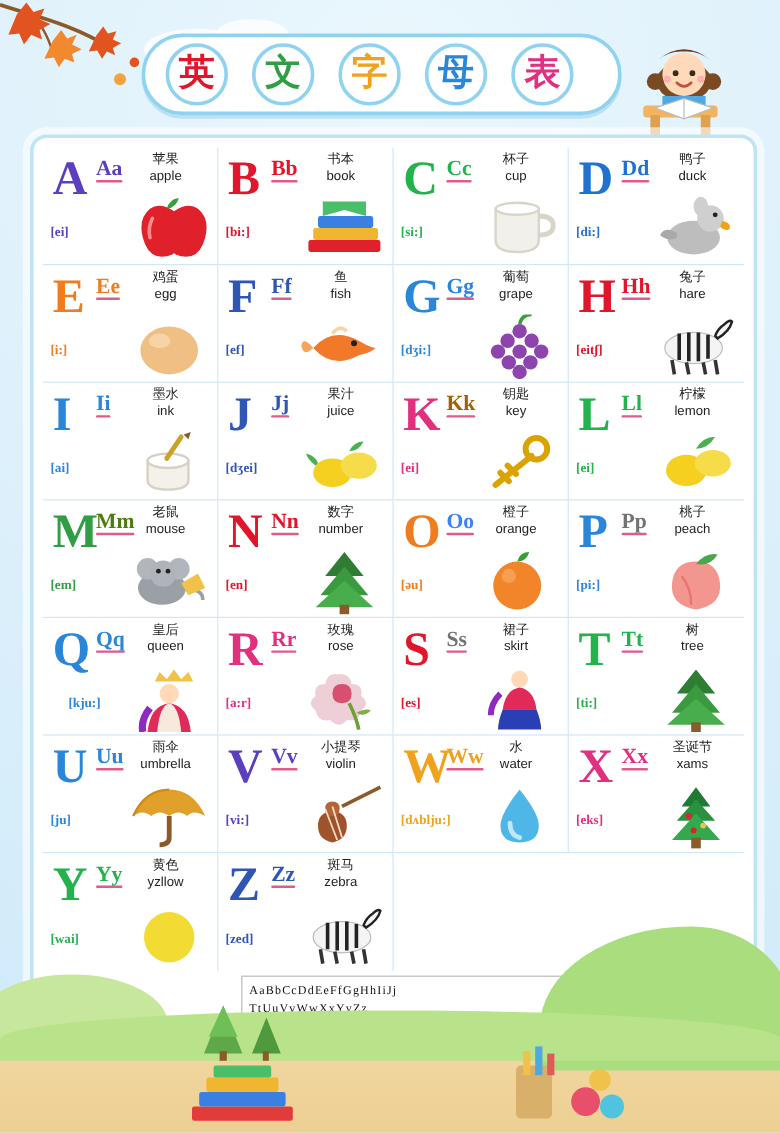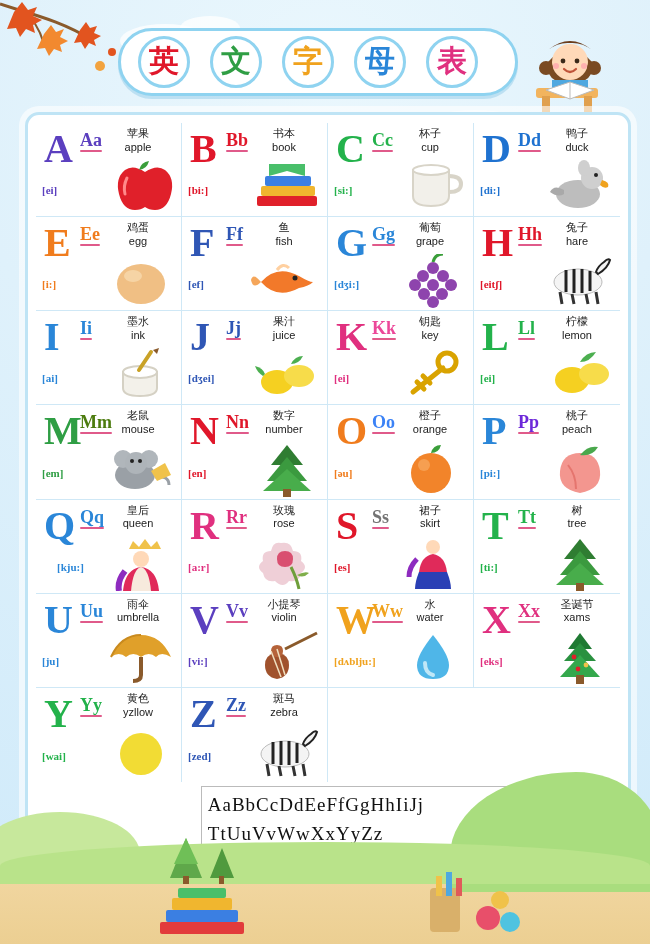--- a/index.html
+++ b/index.html
@@ -82,21 +82,21 @@
   }
   .stripbox{
     width:94%;
     border:1px solid #bbb;
     padding:4px 6px;
     box-sizing:border-box;
     background:#fff;
   }
   .stripline{
     font-family:"Liberation Serif", serif;
-    font-size:19px;letter-spacing:1px;color:#111;
+    font-size:10px;letter-spacing:1px;color:#111;
     line-height:1.5;white-space:nowrap;
   }
   
   .titlewrap{
     position:absolute;left:118px;top:28px;width:400px;height:68px;
   }
   .titlebar{
     position:absolute;inset:0;
     background:#ffffff;border:3px solid #8fd3f0;border-radius:34px;
     box-shadow:0 3px 0 rgba(140,200,230,.45);
@@ -396,21 +396,21 @@
               <ellipse cx="26" cy="34" rx="16" ry="12" fill="#f5d021"></ellipse>
               <ellipse cx="48" cy="28" rx="15" ry="11" fill="#f7dc4a"></ellipse>
               <path d="M12 28 q-6 -4 -8 -10 q8 2 10 8z" fill="#4caf50"></path>
               <path d="M40 16 q4 -8 12 -8 q-4 8 -12 8z" fill="#4caf50"></path>
             </svg>
           </div>
         </div>
         <div class="cell">
           <div class="big" style="color: rgb(224, 48, 127);">K</div>
           <div class="pairwrap">
-            <div class="pair" style="color: #ec4899; font-family: Liberation Serif, serif;">Kk</div>
+            <div class="pair" style="color: #a16207; font-family: Liberation Serif, serif;">Kk</div>
             <div class="pairline"></div>
           </div>
           <div class="words">
             <div class="cn">钥匙</div>
             <div class="en">key</div>
           </div>
           <div class="ipa" style="color: rgb(224, 48, 127);">[ei]</div>
           <div class="pic">
             <svg viewBox="0 0 72 54">
               <circle cx="50" cy="14" r="9" fill="none" stroke="#d9a300" stroke-width="5"></circle>
@@ -497,21 +497,21 @@
             <svg viewBox="0 0 72 54">
               <circle cx="34" cy="30" r="20" fill="#f2842a"></circle>
               <circle cx="27" cy="22" r="6" fill="#f8ab62" opacity=".7"></circle>
               <path d="M34 10 q2 -8 10 -8 q-2 8 -10 8z" fill="#3a9e3a"></path>
             </svg>
           </div>
         </div>
         <div class="cell">
           <div class="big" style="color: rgb(42, 134, 216);">P</div>
           <div class="pairwrap">
-            <div class="pair" style="color: #6d28d9;">Pp</div>
+            <div class="pair" style="color: #737373;">Pp</div>
             <div class="pairline"></div>
           </div>
           <div class="words">
             <div class="cn">桃子</div>
             <div class="en">peach</div>
           </div>
           <div class="ipa" style="color: rgb(42, 134, 216);">[pi:]</div>
           <div class="pic">
             <svg viewBox="0 0 72 54">
               <path d="M16 28 q2 -18 20 -18 q18 0 20 18 q2 18 -20 22 q-22 -4 -20 -22z" fill="#f3968f"></path>

